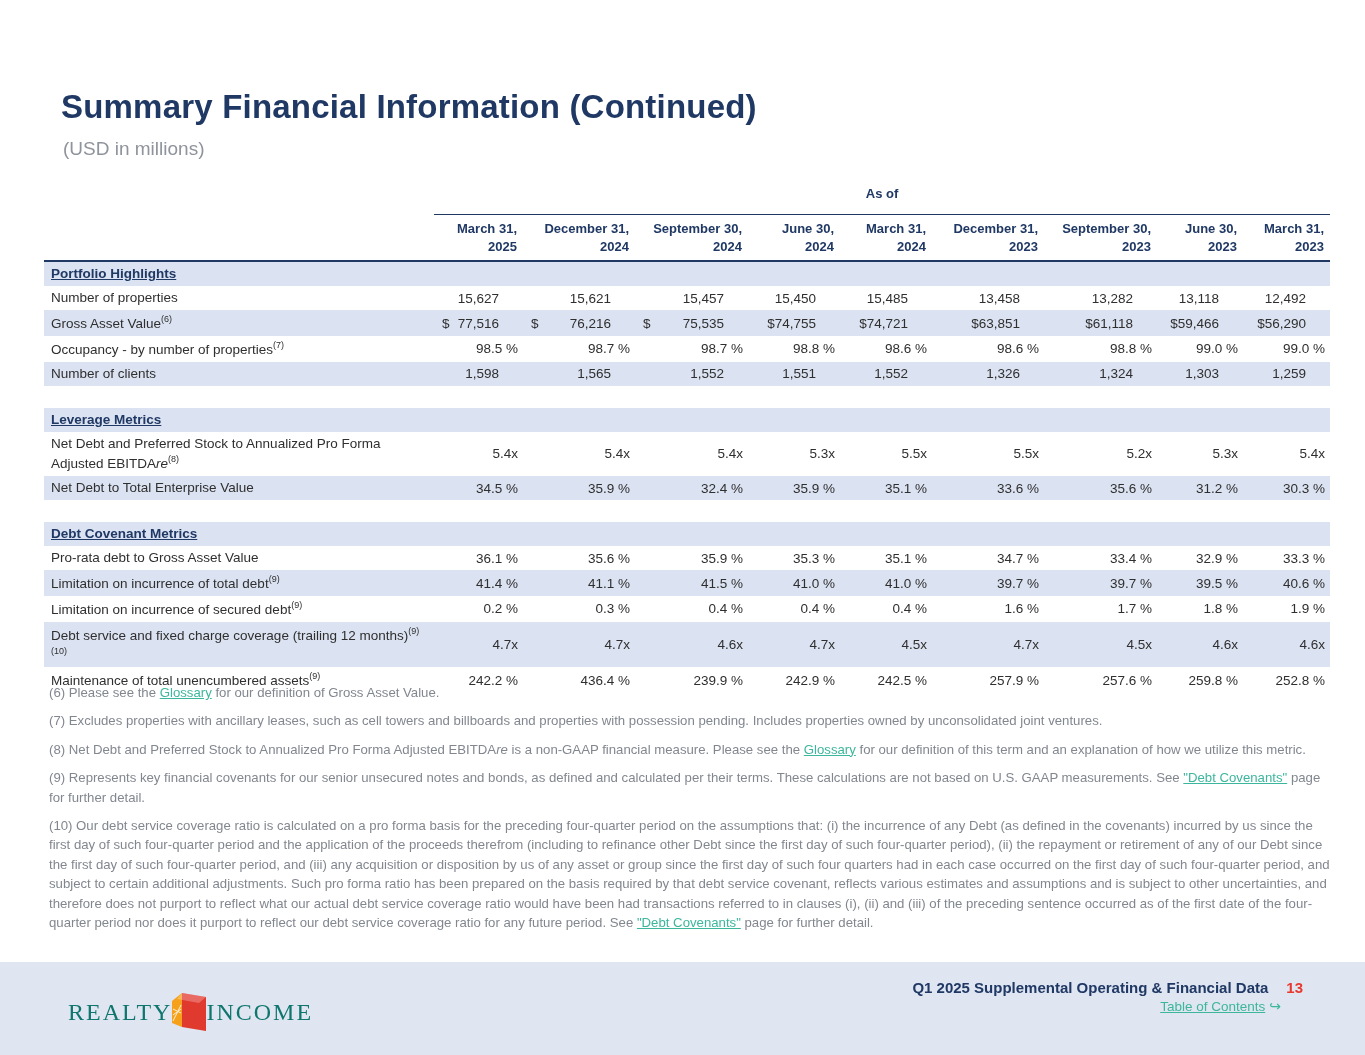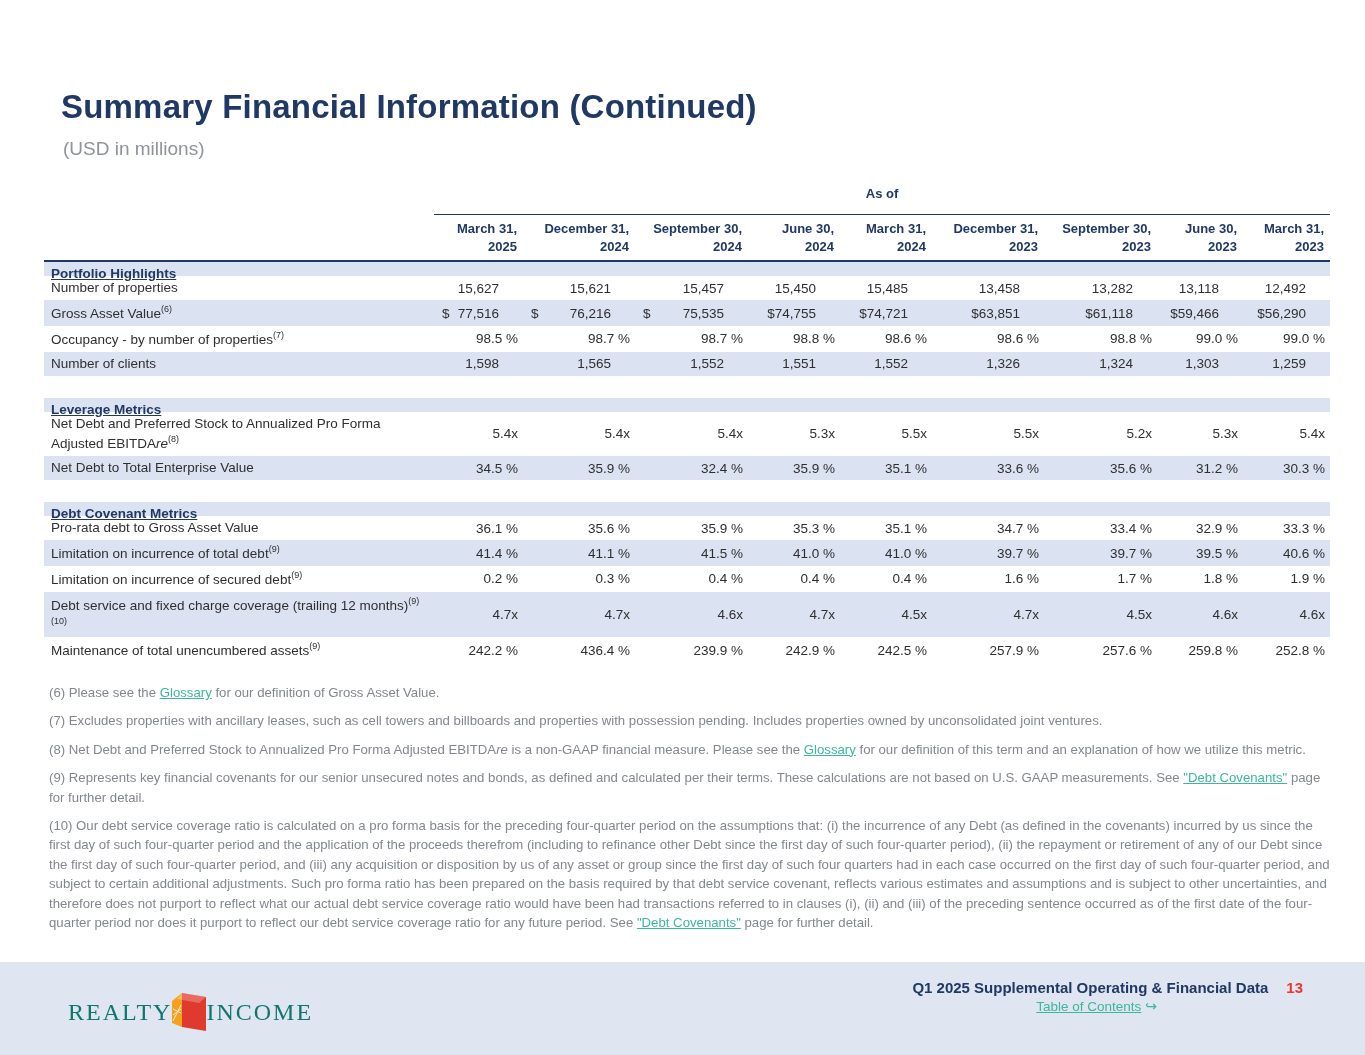--- a/index.html
+++ b/index.html
@@ -13,40 +13,40 @@
   .title{position:absolute;left:61px;top:88px;font-size:33px;font-weight:bold;color:var(--navy);letter-spacing:.2px;}
   .subtitle{position:absolute;left:63px;top:138px;font-size:19px;color:#8e939c;}
 
   .table-area{position:absolute;left:44px;top:186px;width:1286px;}
   .grid{display:grid;grid-template-columns:390px 89px 112px 113px 92px 92px 112px 113px 86px 87px;}
   .asof-cell{grid-column:2 / -1;text-align:center;font-size:13px;font-weight:bold;color:var(--navy);
              border-bottom:1.5px solid var(--navy);padding-bottom:13px;}
   .col-headers{border-bottom:2.5px solid var(--navy);padding:5px 0 5px;}
   .hcell{font-size:13px;font-weight:bold;color:var(--navy);text-align:right;padding-right:6px;line-height:1.35;}
 
-  .section-band{background:var(--band);height:14px;line-height:22px;padding-left:7px;}
+  .section-band{background:var(--band);height:24px;line-height:22px;padding-left:7px;}
   .section-title{font-weight:bold;font-size:13.5px;color:var(--navy);text-decoration:underline;}
   .trow{align-items:center;min-height:22px;}
   .trow.band{background:var(--band);}
   .cell{font-size:13.5px;color:var(--body_text);}
   .label-col{padding:3px 4px 3px 7px;line-height:1.35;}
   .label-col sup{font-size:9px;}
   .val{text-align:right;padding-right:24px;white-space:nowrap;}
   .val.suf{padding-right:5px;}
   .val.money{display:flex;justify-content:space-between;padding-left:8px;padding-right:24px;}
   .section-gap{height:22px;}
 
   .footnotes{position:absolute;left:49px;top:683px;width:1282px;}
   .footnote{font-size:13.2px;color:var(--footnote_gray);line-height:1.47;margin-bottom:9px;}
   .fn-link{color:var(--link);text-decoration:underline;}
 
   .footer{position:absolute;left:0;bottom:0;width:1365px;height:93px;background:var(--footer_bg);}
   .logo{position:absolute;left:68px;top:31px;display:flex;align-items:center;
         font-family:"Liberation Serif",serif;font-size:24px;color:#0f766e;letter-spacing:2px;}
-  .footer-right{position:absolute;right:62px;top:17px;text-align:center;}
+  .footer-right{position:absolute;right:62px;top:17px;text-align:right;}
   .footer-doc{font-size:15px;font-weight:bold;color:var(--navy);}
   .footer-page{font-size:15px;font-weight:bold;color:var(--red);margin-left:18px;}
   .toc-line{padding-right:22px;}
   .toc-link{font-size:13.5px;color:var(--link);text-decoration:underline;}
   .toc-arrow{font-size:14px;color:var(--link);text-decoration:none;margin-left:4px;display:inline-block;}
   i{font-style:italic;}
 </style>
 </head>
 <body>
 

